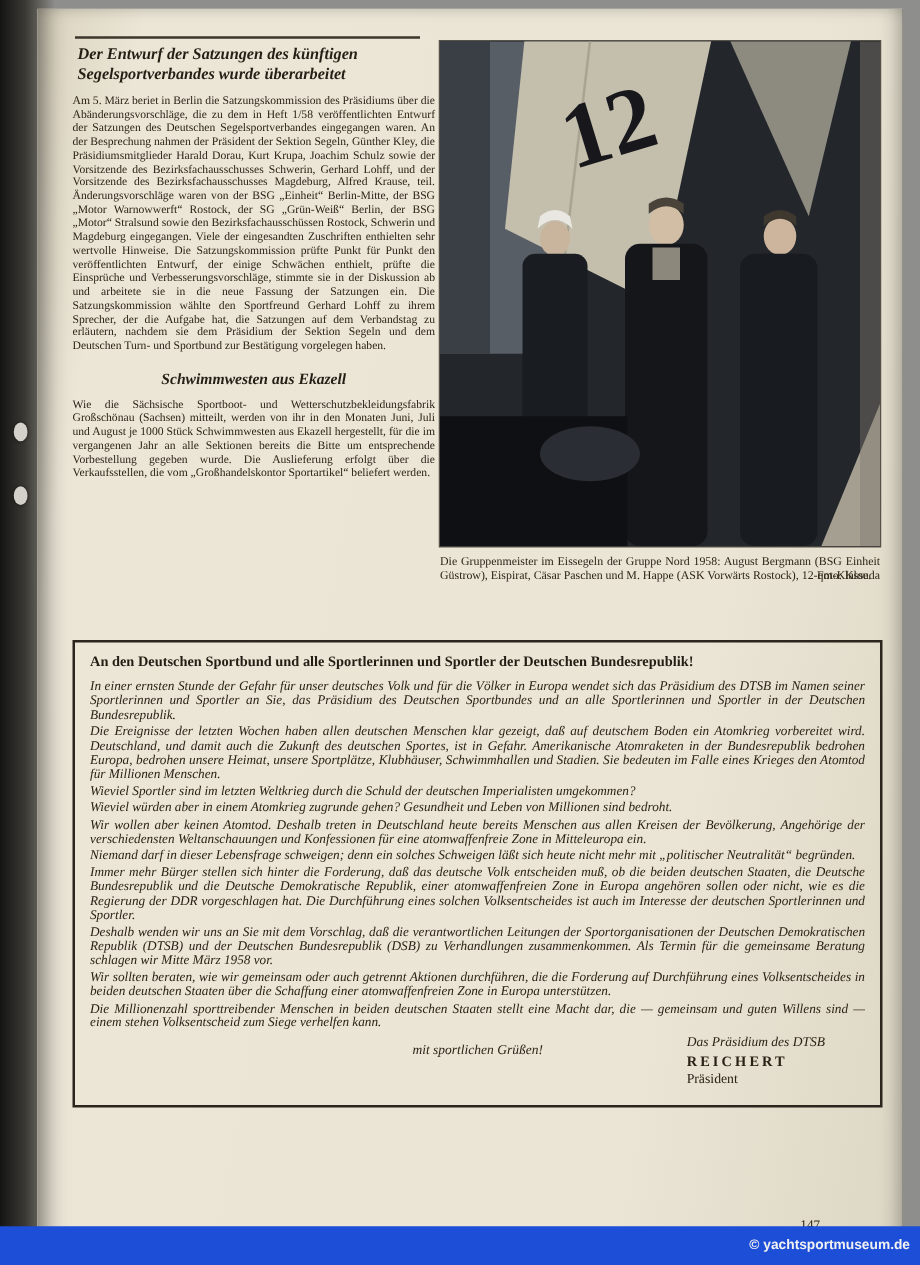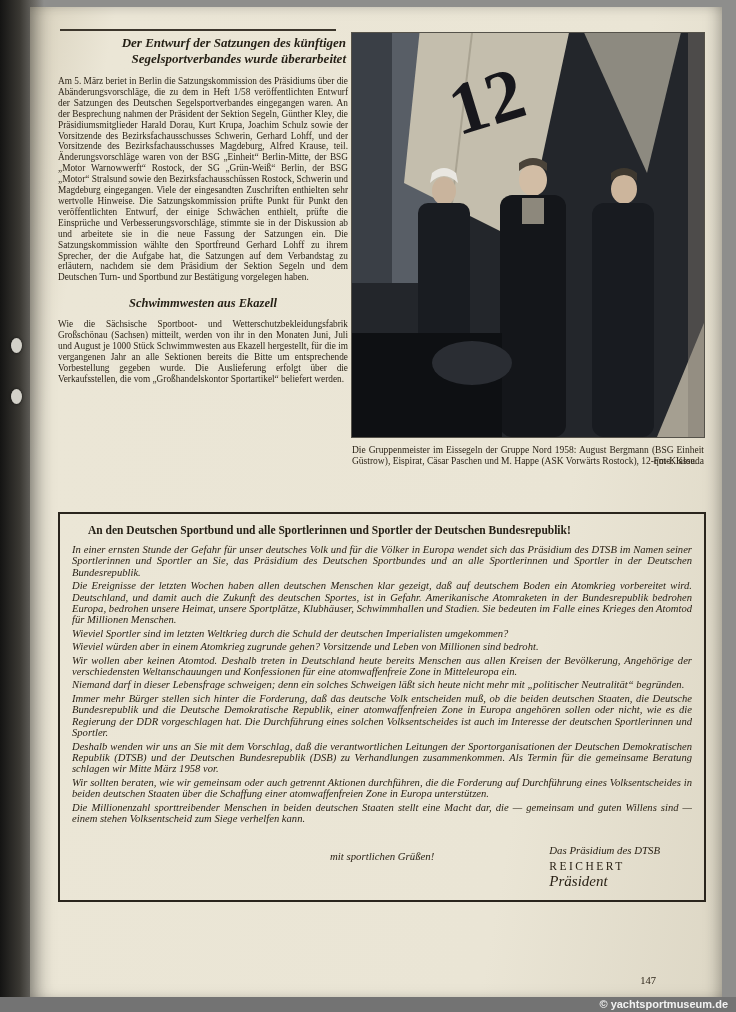--- a/index.html
+++ b/index.html
@@ -20,47 +20,47 @@
   
   .paper{
     position:absolute;left:30px;top:7px;width:692px;height:991px;
     background:linear-gradient(100deg,#d9d2be 0%,#ebe6d6 10%,#eae5d5 72%,#ddd7c5 100%);
     box-shadow:inset 14px 0 20px -10px rgba(0,0,0,.55), inset -12px 0 16px -10px rgba(0,0,0,.35);
   }
   .top-rule{position:absolute;left:30px;top:22px;width:276px;height:2px;background:#3c362c;}
   
   .col-left{position:absolute;left:28px;top:28px;width:290px;color:#2c2418;}
   .article-title{margin:0 2px 9px 4px;font-size:13px;line-height:16px;
-    font-style:italic;font-weight:bold;color:#241f15;text-align:right;}
+    font-style:italic;font-weight:bold;color:#241f15;}
   .body-text{margin:0;font-size:9.3px;line-height:10.9px;text-align:justify;}
   .article2-title{margin:13px 0 8px;text-align:center;font-size:12.5px;
     font-style:italic;font-weight:bold;color:#241f15;}
   
   .col-right{position:absolute;left:322px;top:26px;width:352px;}
   .photo{width:352px;height:404px;background:#23262b;position:relative;overflow:hidden;
     box-shadow:0 0 0 1px #55524a;}
   .caption{margin-top:8px;font-size:9.5px;line-height:11px;text-align:justify;color:#2c2418;}
   .credit{display:block;text-align:right;margin-top:-11px;}
   
   .letter-box{
     position:absolute;left:28px;top:505px;width:620px;
     border:2px solid #2a251d;padding:8px 12px 8px;color:#2a2216;
   }
-  .letter-heading{font-weight:bold;font-size:11.5px;line-height:14px;margin:1px 16px 7px;color:#231e14;}
+  .letter-heading{font-weight:bold;font-size:11.5px;line-height:14px;margin:1px 0 7px;color:#231e14;}
   .letter-box p{margin:0 0 2px;font-style:italic;font-size:10.6px;line-height:11.4px;text-align:justify;}
-  .letter-footer{position:relative;height:48px;margin-top:20px;}
+  .letter-footer{position:relative;height:48px;margin-top:4px;}
   .greeting{position:absolute;left:258px;top:6px;font-style:italic;font-size:10.8px;}
   .signature{position:absolute;right:32px;top:0;font-size:10.8px;}
   .sig-org{font-style:italic;}
-  .sig-name{font-weight:normal;letter-spacing:2.5px;font-size:11.5px;margin-top:4px;}
-  .sig-title{font-size:15px;margin-top:1px;font-style:italic;}
+  .sig-name{font-weight:bold;letter-spacing:2.5px;font-size:11.5px;margin-top:4px;}
+  .sig-title{font-size:11px;margin-top:1px;}
   .page-number{position:absolute;bottom:12px;right:66px;font-size:10.5px;color:#2c2418;}
   
   .bottom-strip{
-    position:absolute;left:0;bottom:0;width:100%;height:15px;background:#737373;z-index:5;
+    position:absolute;left:0;bottom:0;width:100%;height:31px;background:#1d4ed8;z-index:5;
     display:flex;justify-content:flex-end;align-items:center;
   }
   .watermark{
     color:#f2f2f2;font-family:"Liberation Sans","DejaVu Sans",sans-serif;
     font-size:11px;line-height:15px;padding-right:8px;font-weight:bold;
   }
 </style>
 </head>
 <body>
 
@@ -118,21 +118,21 @@
         <span>Die Gruppenmeister im Eissegeln der Gruppe Nord 1958: August Bergmann (BSG Einheit Güstrow), Eispirat, Cäsar Paschen und M. Happe (ASK Vorwärts Rostock), 12-qm-Klasse.</span>
         <span class="credit">Foto: Klouda</span>
       </div>
     </div>
 
     <div class="letter-box">
       <div class="letter-heading">An den Deutschen Sportbund und alle Sportlerinnen und Sportler der Deutschen Bundesrepublik!</div>
       <p>In einer ernsten Stunde der Gefahr für unser deutsches Volk und für die Völker in Europa wendet sich das Präsidium des DTSB im Namen seiner Sportlerinnen und Sportler an Sie, das Präsidium des Deutschen Sportbundes und an alle Sportlerinnen und Sportler in der Deutschen Bundesrepublik.</p>
       <p>Die Ereignisse der letzten Wochen haben allen deutschen Menschen klar gezeigt, daß auf deutschem Boden ein Atomkrieg vorbereitet wird. Deutschland, und damit auch die Zukunft des deutschen Sportes, ist in Gefahr. Amerikanische Atomraketen in der Bundesrepublik bedrohen Europa, bedrohen unsere Heimat, unsere Sportplätze, Klubhäuser, Schwimmhallen und Stadien. Sie bedeuten im Falle eines Krieges den Atomtod für Millionen Menschen.</p>
       <p>Wieviel Sportler sind im letzten Weltkrieg durch die Schuld der deutschen Imperialisten umgekommen?</p>
-      <p>Wieviel würden aber in einem Atomkrieg zugrunde gehen? Vorsitzende und Leben von Millionen sind bedroht.</p>
+      <p>Wieviel würden aber in einem Atomkrieg zugrunde gehen? Gesundheit und Leben von Millionen sind bedroht.</p>
       <p>Wir wollen aber keinen Atomtod. Deshalb treten in Deutschland heute bereits Menschen aus allen Kreisen der Bevölkerung, Angehörige der verschiedensten Weltanschauungen und Konfessionen für eine atomwaffenfreie Zone in Mitteleuropa ein.</p>
       <p>Niemand darf in dieser Lebensfrage schweigen; denn ein solches Schweigen läßt sich heute nicht mehr mit „politischer Neutralität“ begründen.</p>
       <p>Immer mehr Bürger stellen sich hinter die Forderung, daß das deutsche Volk entscheiden muß, ob die beiden deutschen Staaten, die Deutsche Bundesrepublik und die Deutsche Demokratische Republik, einer atomwaffenfreien Zone in Europa angehören sollen oder nicht, wie es die Regierung der DDR vorgeschlagen hat. Die Durchführung eines solchen Volksentscheides ist auch im Interesse der deutschen Sportlerinnen und Sportler.</p>
       <p>Deshalb wenden wir uns an Sie mit dem Vorschlag, daß die verantwortlichen Leitungen der Sportorganisationen der Deutschen Demokratischen Republik (DTSB) und der Deutschen Bundesrepublik (DSB) zu Verhandlungen zusammenkommen. Als Termin für die gemeinsame Beratung schlagen wir Mitte März 1958 vor.</p>
       <p>Wir sollten beraten, wie wir gemeinsam oder auch getrennt Aktionen durchführen, die die Forderung auf Durchführung eines Volksentscheides in beiden deutschen Staaten über die Schaffung einer atomwaffenfreien Zone in Europa unterstützen.</p>
       <p>Die Millionenzahl sporttreibender Menschen in beiden deutschen Staaten stellt eine Macht dar, die — gemeinsam und guten Willens sind — einem stehen Volksentscheid zum Siege verhelfen kann.</p>
       <div class="letter-footer">
         <span class="greeting">mit sportlichen Grüßen!</span>
         <div class="signature">
           <div class="sig-org">Das Präsidium des DTSB</div>

